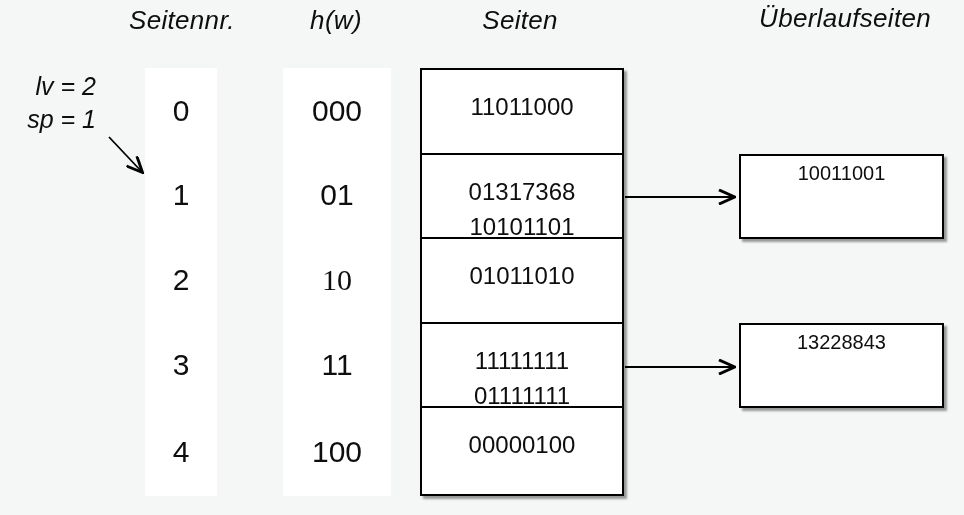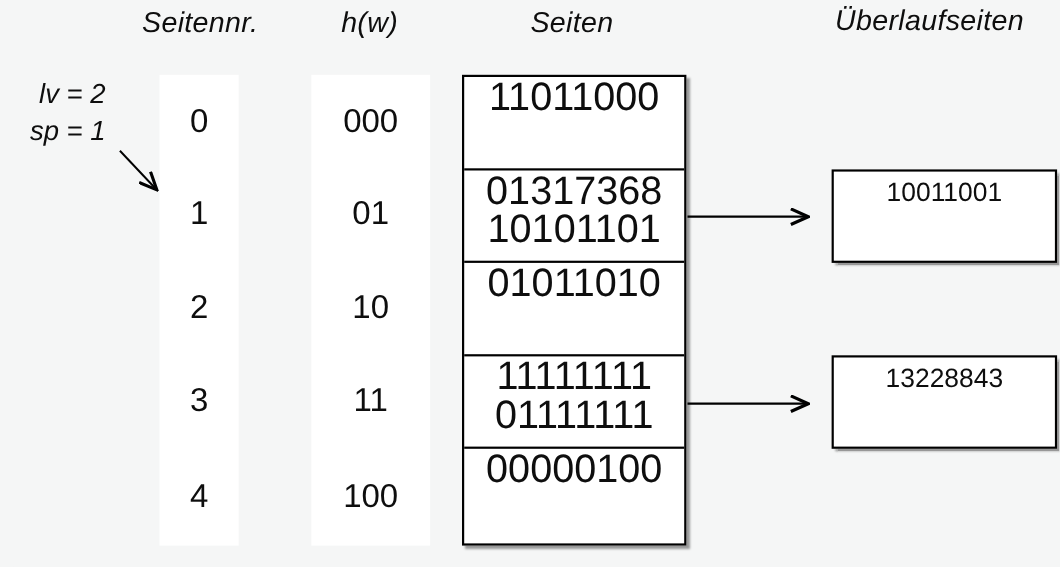--- a/index.html
+++ b/index.html
@@ -63,41 +63,41 @@
     border: 2.5px solid #000;
     box-shadow: 3px 3px 2px rgba(0,0,0,0.38);
     display: flex;
     flex-direction: column;
   }
   .trow {
     box-sizing: border-box;
     height: 84.5px;
     border-bottom: 2.5px solid #000;
     text-align: center;
-    padding-top: 0;
-    font-size: 36px;
+    padding-top: 19px;
+    font-size: 24px;
     line-height: 35px;
   }
   .trow:last-child {
     border-bottom: none;
     flex: 1;
   }
   .trow .entry { display: block; }
   .obox {
     position: absolute;
-    left: 744px;
+    left: 727px;
     width: 205px;
     height: 85px;
     box-sizing: border-box;
     background: #ffffff;
     border: 2.5px solid #000;
     box-shadow: 3px 3px 2px rgba(0,0,0,0.38);
     text-align: center;
     padding-top: 6px;
-    font-size: 24px;
+    font-size: 20px;
   }
   .obox.first { top: 154px; }
   .obox.second { top: 323px; }
   .arrows {
     position: absolute;
     left: 0; top: 0;
     width: 964px;
     height: 515px;
     pointer-events: none;
   }
@@ -121,21 +121,21 @@
     <div class="strip-cell" style="top:0;    height:85px;">0</div>
     <div class="strip-cell" style="top:85px; height:84px;">1</div>
     <div class="strip-cell" style="top:169px;height:85px;">2</div>
     <div class="strip-cell" style="top:254px;height:85px;">3</div>
     <div class="strip-cell" style="top:339px;height:89px;">4</div>
   </div>
 
   <div class="strip" style="left:271px; width:108px;">
     <div class="strip-cell" style="top:0;    height:85px;">000</div>
     <div class="strip-cell" style="top:85px; height:84px;">01</div>
-    <div class="strip-cell" style="top:169px;height:85px;">10</div>
+    <div class="strip-cell" style="top:169px;height:85px;font-family:Liberation Serif, serif;">10</div>
     <div class="strip-cell" style="top:254px;height:85px;">11</div>
     <div class="strip-cell" style="top:339px;height:89px;">100</div>
   </div>
 
   <div class="pages-table">
     <div class="trow">
       <span class="entry">11011000</span>
     </div>
     <div class="trow">
       <span class="entry">01317368</span>

